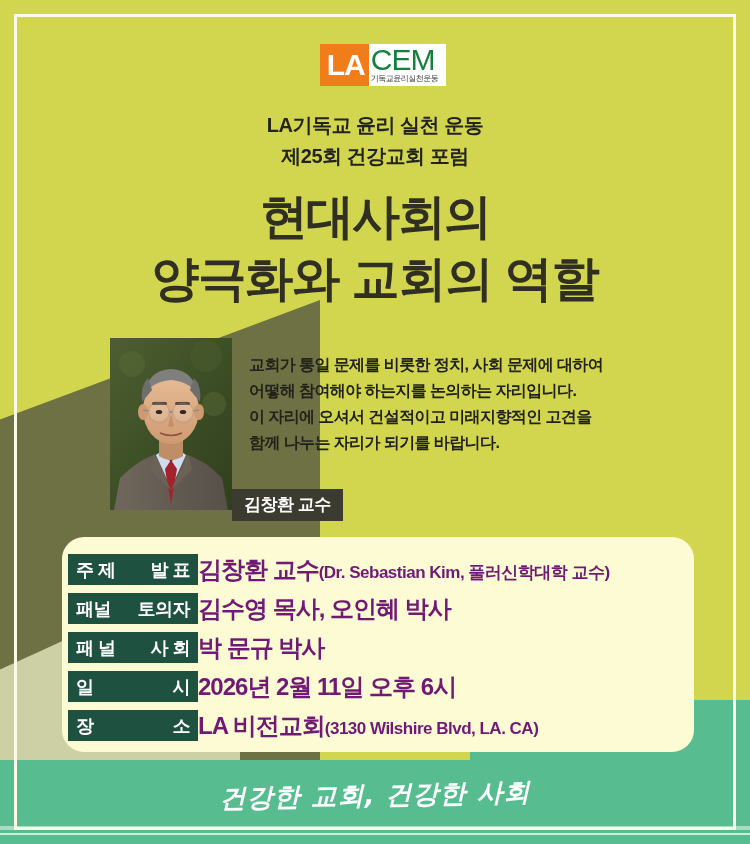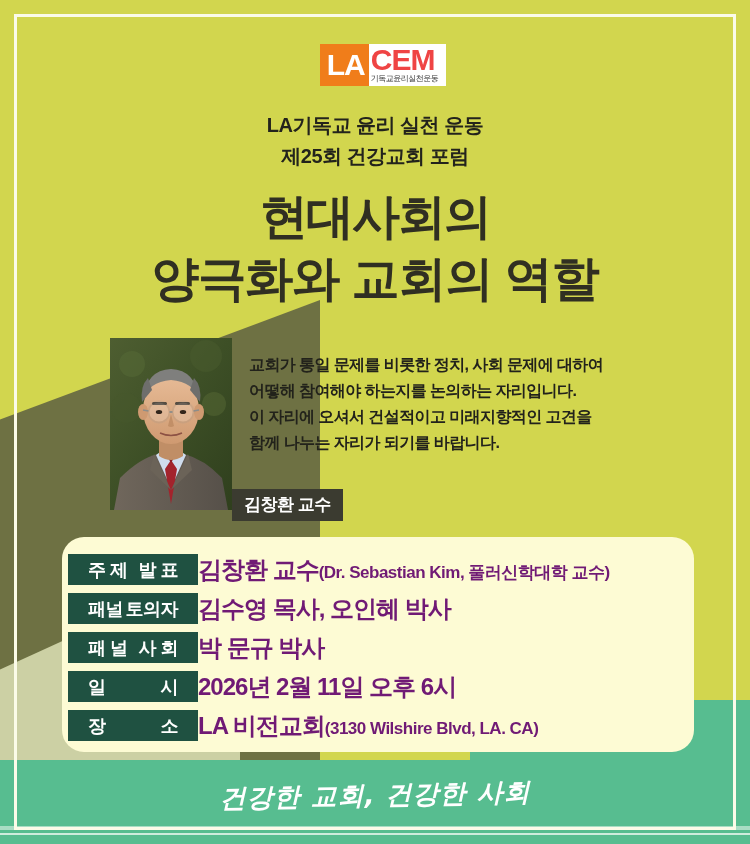--- a/index.html
+++ b/index.html
@@ -108,22 +108,22 @@
     font-family: "Liberation Sans", sans-serif;
   }
   .logo-right {
     background: #ffffff;
     padding: 0 8px 0 2px;
     display: flex;
     flex-direction: column;
     justify-content: center;
   }
   .logo-cem {
-    color: #ef4444;
-    font-weight: bold;
+    color: #15803d;
+    font-weight: normal;
     font-size: 30px;
     line-height: 28px;
     letter-spacing: -1px;
   }
   .logo-sub {
     color: #333333;
     font-size: 8px;
     line-height: 10px;
     text-align: right;
     letter-spacing: -0.5px;
@@ -220,21 +220,21 @@
     width: 130px;
     min-width: 130px;
     height: 31px;
     background: #1f5141;
     color: #ffffff;
     font-size: 18px;
     font-weight: bold;
     display: flex;
     align-items: center;
     justify-content: space-between;
-    padding: 0 20px;
+    padding: 0 8px;
     box-sizing: border-box;
     letter-spacing: -0.5px;
   }
   .info-label span { display: inline-block; }
   .info-value {
     color: #701a75;
     font-size: 24px;
     font-weight: bold;
     letter-spacing: -1px;
     white-space: nowrap;

